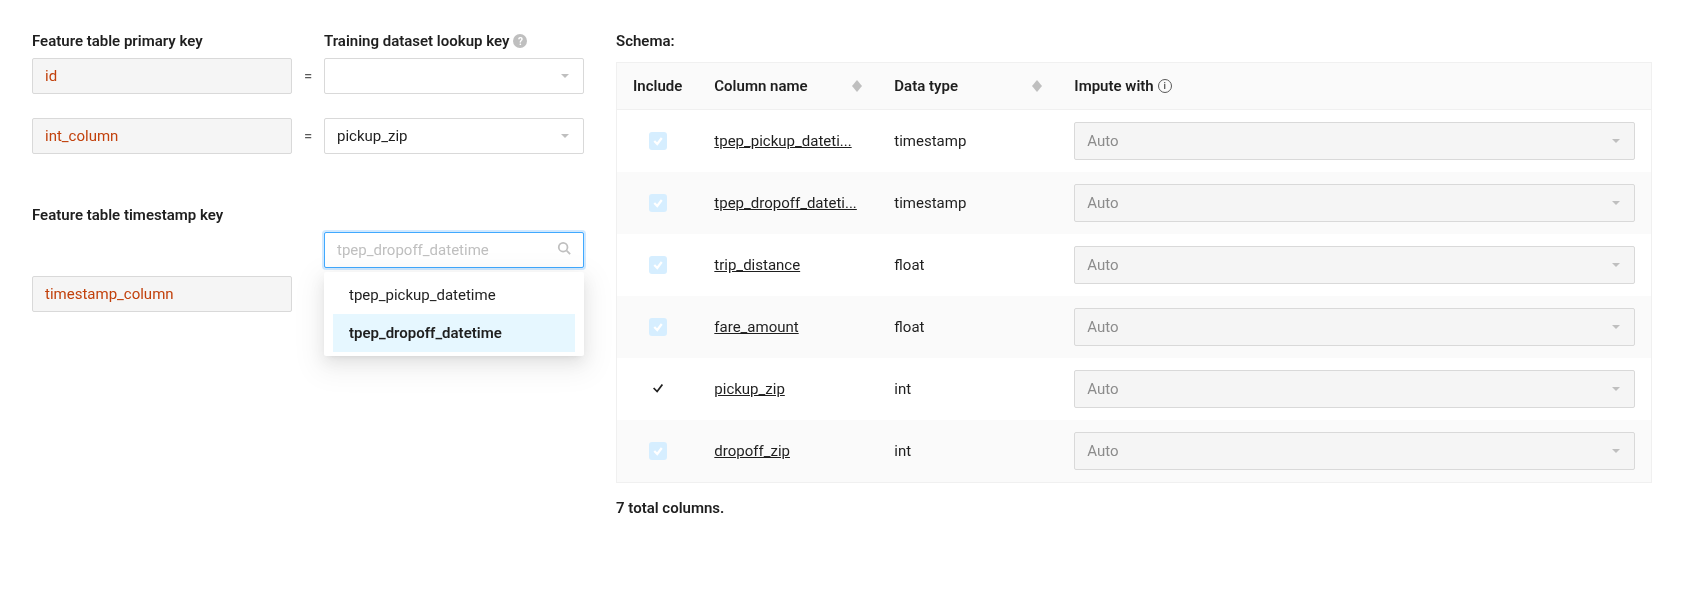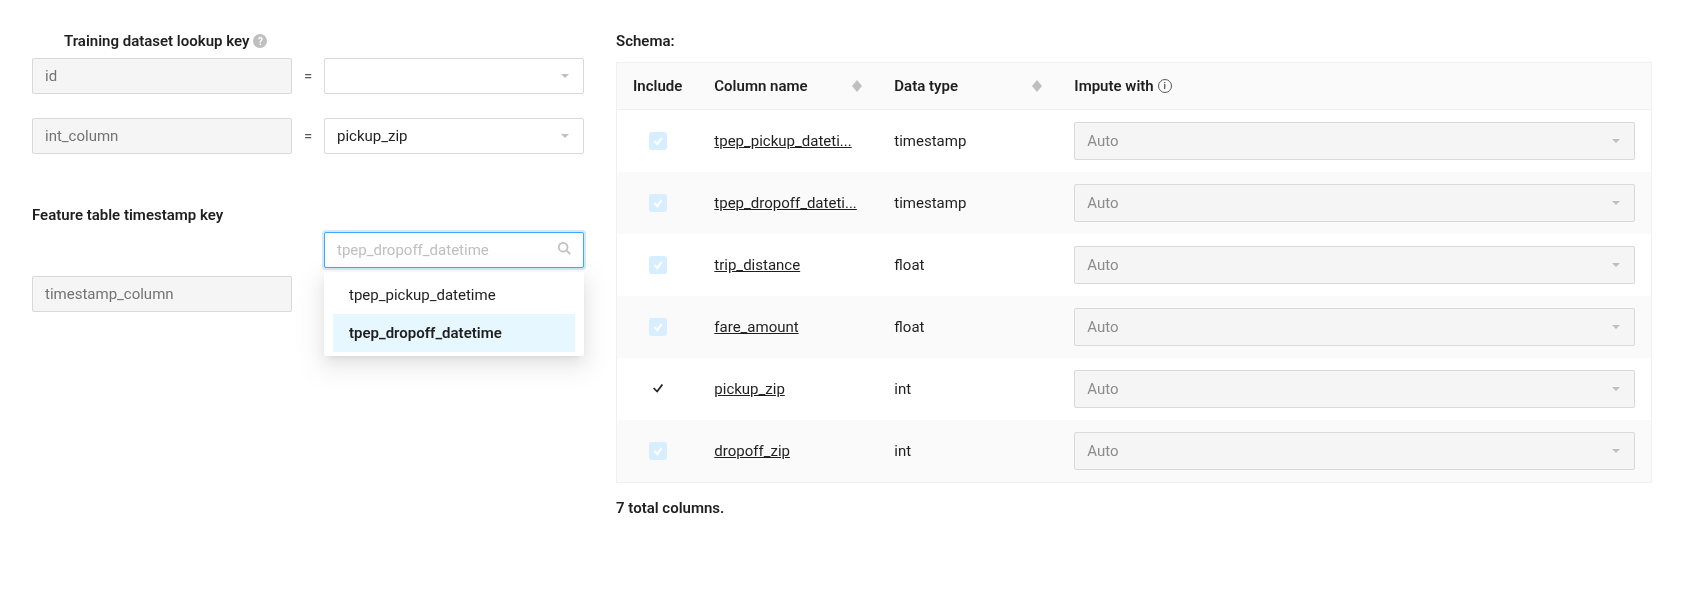--- a/index.html
+++ b/index.html
@@ -65,21 +65,21 @@
       border: 1px solid #d9d9d9;
       border-radius: 2px;
       padding: 0 12px;
       display: flex;
       align-items: center;
       justify-content: space-between;
       font-size: 15px;
     }
     .input-box.disabled {
       background: #f5f5f5;
-      color: #737373;
+      color: #c2410c;
       cursor: not-allowed;
     }
     .select-box {
       background: #fff;
       cursor: pointer;
       color: #1f1f1f;
     }
     .select-box .placeholder {
       color: #bfbfbf;
     }
@@ -270,20 +270,21 @@
     }
   </style>
 </head>
 <body>
 
 <div class="layout">
 
   <div class="left-panel">
 
     <div class="label-row">
+      <div class="label-left">Feature table primary key</div>
       <div class="label-right">
         <span>Training dataset lookup key</span>
         <span class="help-icon">?</span>
       </div>
     </div>
 
     <div class="input-row">
       <div class="input-left">
         <div class="input-box disabled">
           <span>id</span>

